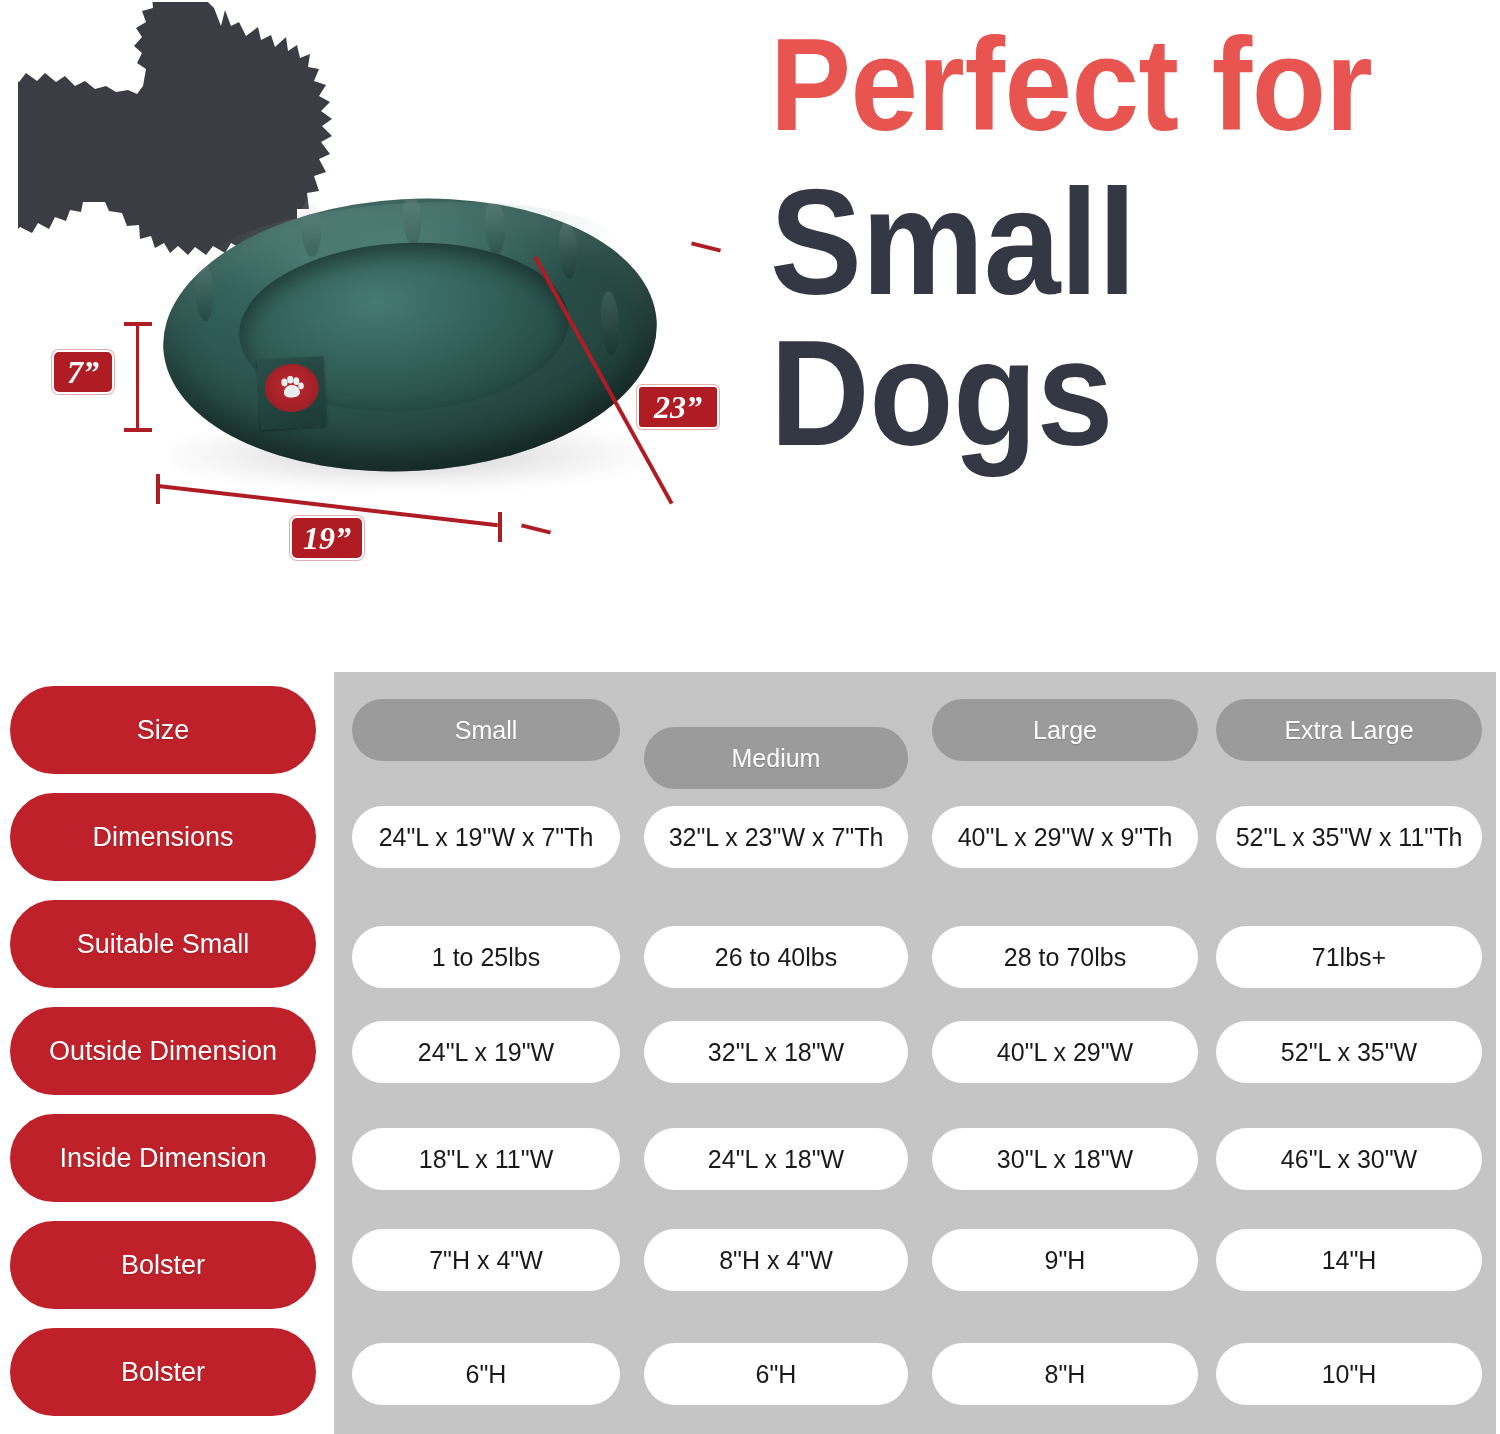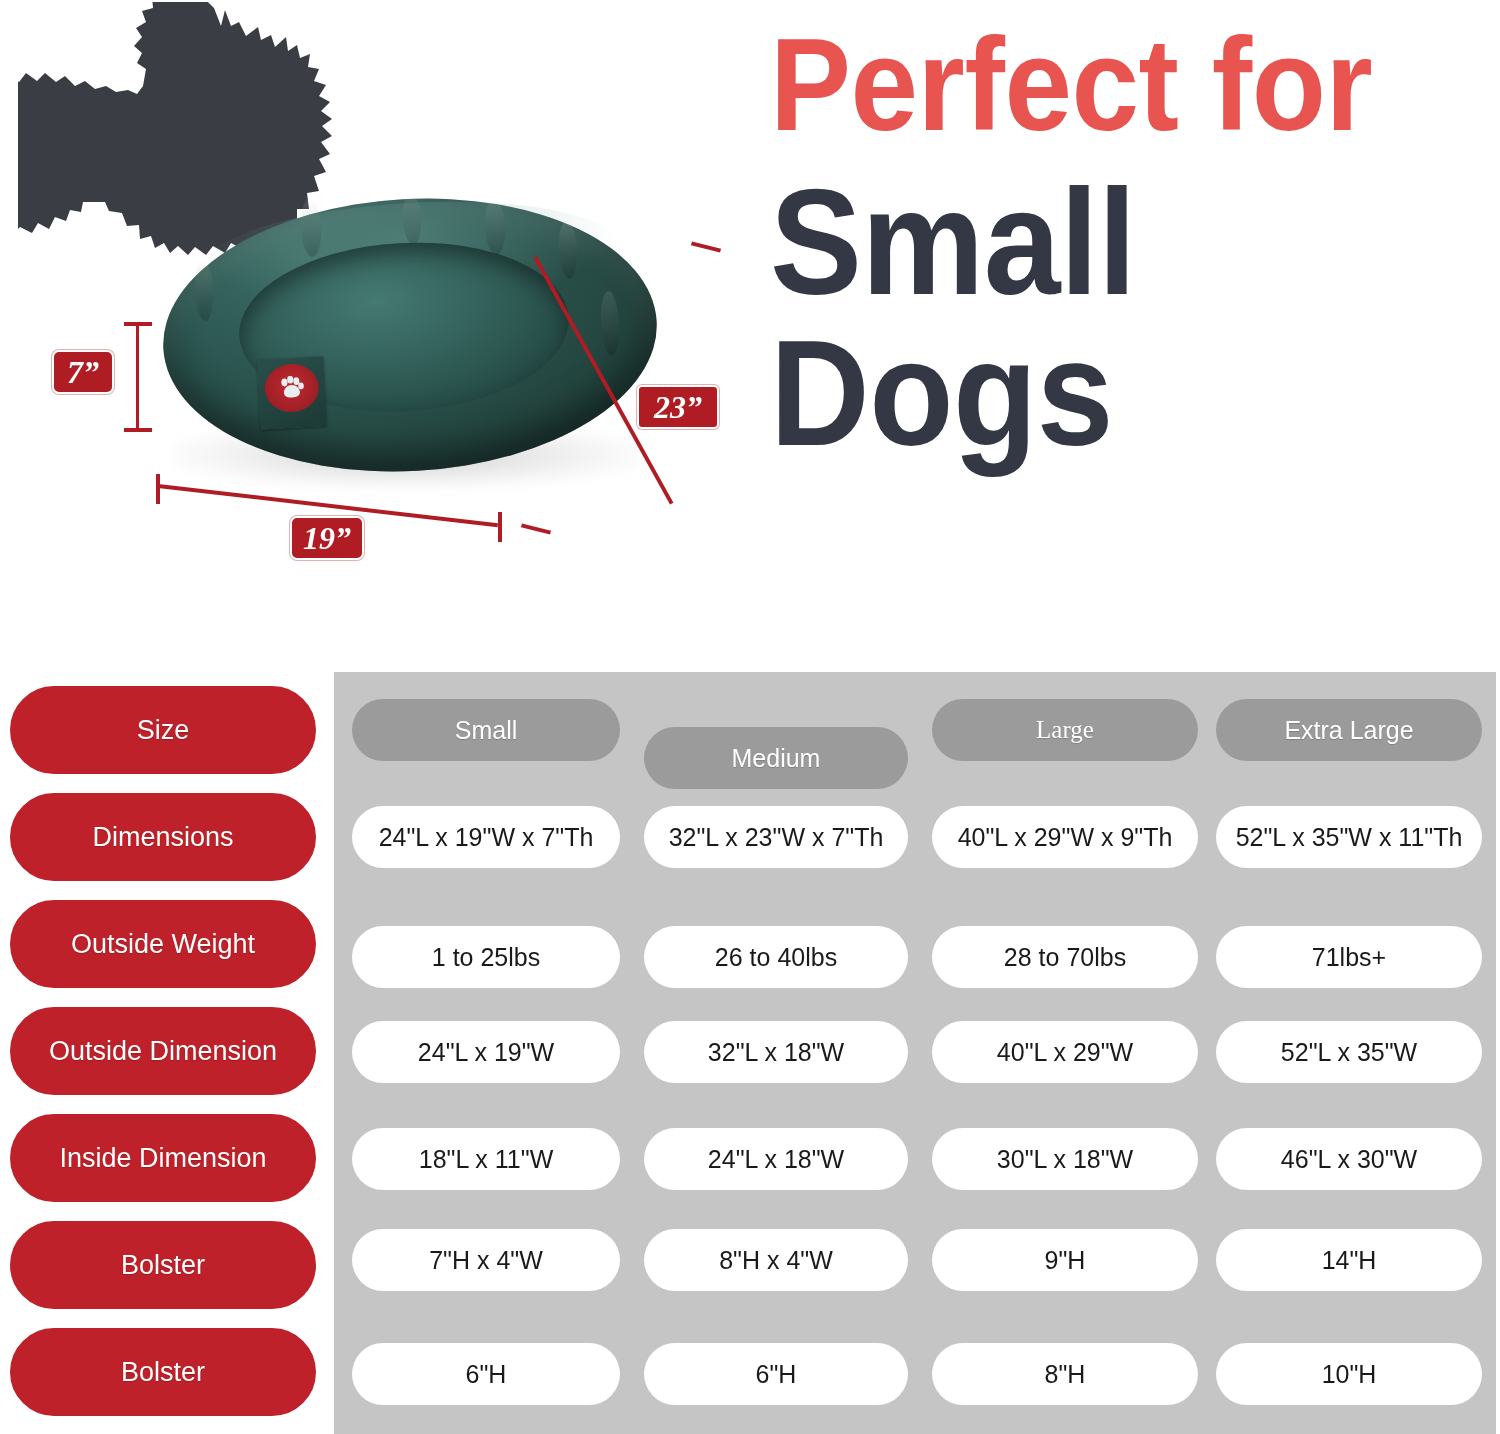--- a/index.html
+++ b/index.html
@@ -262,30 +262,30 @@
       <div class="hl-line" id="hl-small">Small</div>
       <div class="hl-line" id="hl-dogs">Dogs</div>
     </div>
   </div>
 
   <div id="table-panel"></div>
 
   <div id="label-col">
     <div class="row-label" style="top:0px;">Size</div>
     <div class="row-label" style="top:107px;">Dimensions</div>
-    <div class="row-label" style="top:214px;">Outside Weight</div>
+    <div class="row-label" style="top:214px;">Suitable Small</div>
     <div class="row-label" style="top:428px;">Inside Dimension</div>
     <div class="row-label" style="top:321px;">Outside Dimension</div>
     <div class="row-label" style="top:535px;">Bolster</div>
     <div class="row-label" style="top:642px;">Bolster</div>
   </div>
 
   <div class="head-pill" style="left:352px;  top:699px; width:268px;">Small</div>
   <div class="head-pill" style="left:644px;  top:698px; width:264px;margin-top:29px;">Medium</div>
-  <div class="head-pill" style="left:932px;  top:699px; width:266px;font-family:Liberation Serif, serif;">Large</div>
+  <div class="head-pill" style="left:932px;  top:699px; width:266px;">Large</div>
   <div class="head-pill" style="left:1216px; top:699px; width:266px;">Extra Large</div>
 
   <div class="cell-pill" style="left:352px;  top:806px; width:268px;">24"L x 19"W x 7"Th</div>
   <div class="cell-pill" style="left:644px;  top:806px; width:264px;">32"L x 23"W x 7"Th</div>
   <div class="cell-pill" style="left:932px;  top:806px; width:266px;">40"L x 29"W x 9"Th</div>
   <div class="cell-pill" style="left:1216px; top:806px; width:266px;">52"L x 35"W x 11"Th</div>
 
   <div class="cell-pill" style="left:352px;  top:926px; width:268px;">1 to 25lbs</div>
   <div class="cell-pill" style="left:644px;  top:926px; width:264px;">26 to 40lbs</div>
   <div class="cell-pill" style="left:932px;  top:926px; width:266px;">28 to 70lbs</div>

